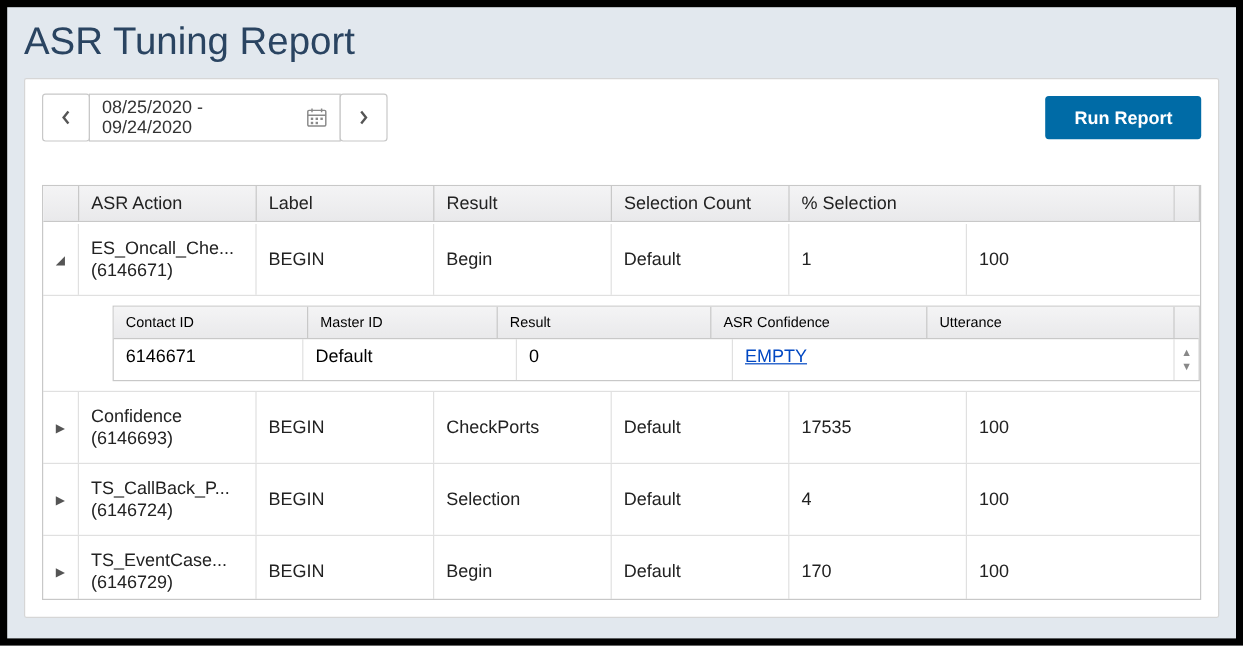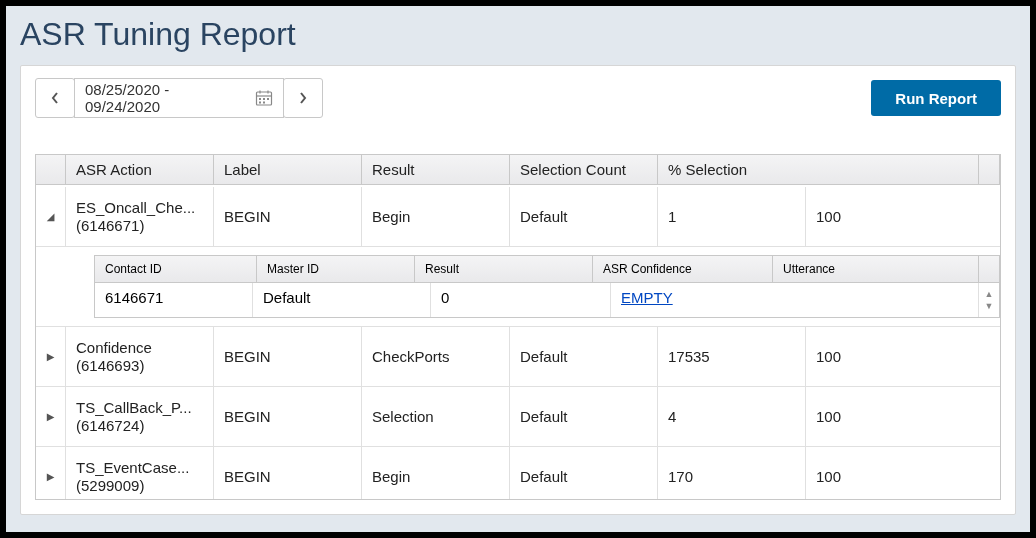--- a/index.html
+++ b/index.html
@@ -304,21 +304,21 @@
             <div class="col-pct">100</div>
           </div>
 
           <div class="row">
             <div class="col-exp">
               <span>▶</span>
             </div>
             <div class="col-script">
               <div class="script-cell">
                 <span class="clip">TS_EventCase...</span>
-                <span>(5299009)</span>
+                <span>(6146729)</span>
               </div>
             </div>
             <div class="col-asr">BEGIN</div>
             <div class="col-label">Begin</div>
             <div class="col-result">Default</div>
             <div class="col-sel">170</div>
             <div class="col-pct">100</div>
           </div>
 
           <div class="row">

